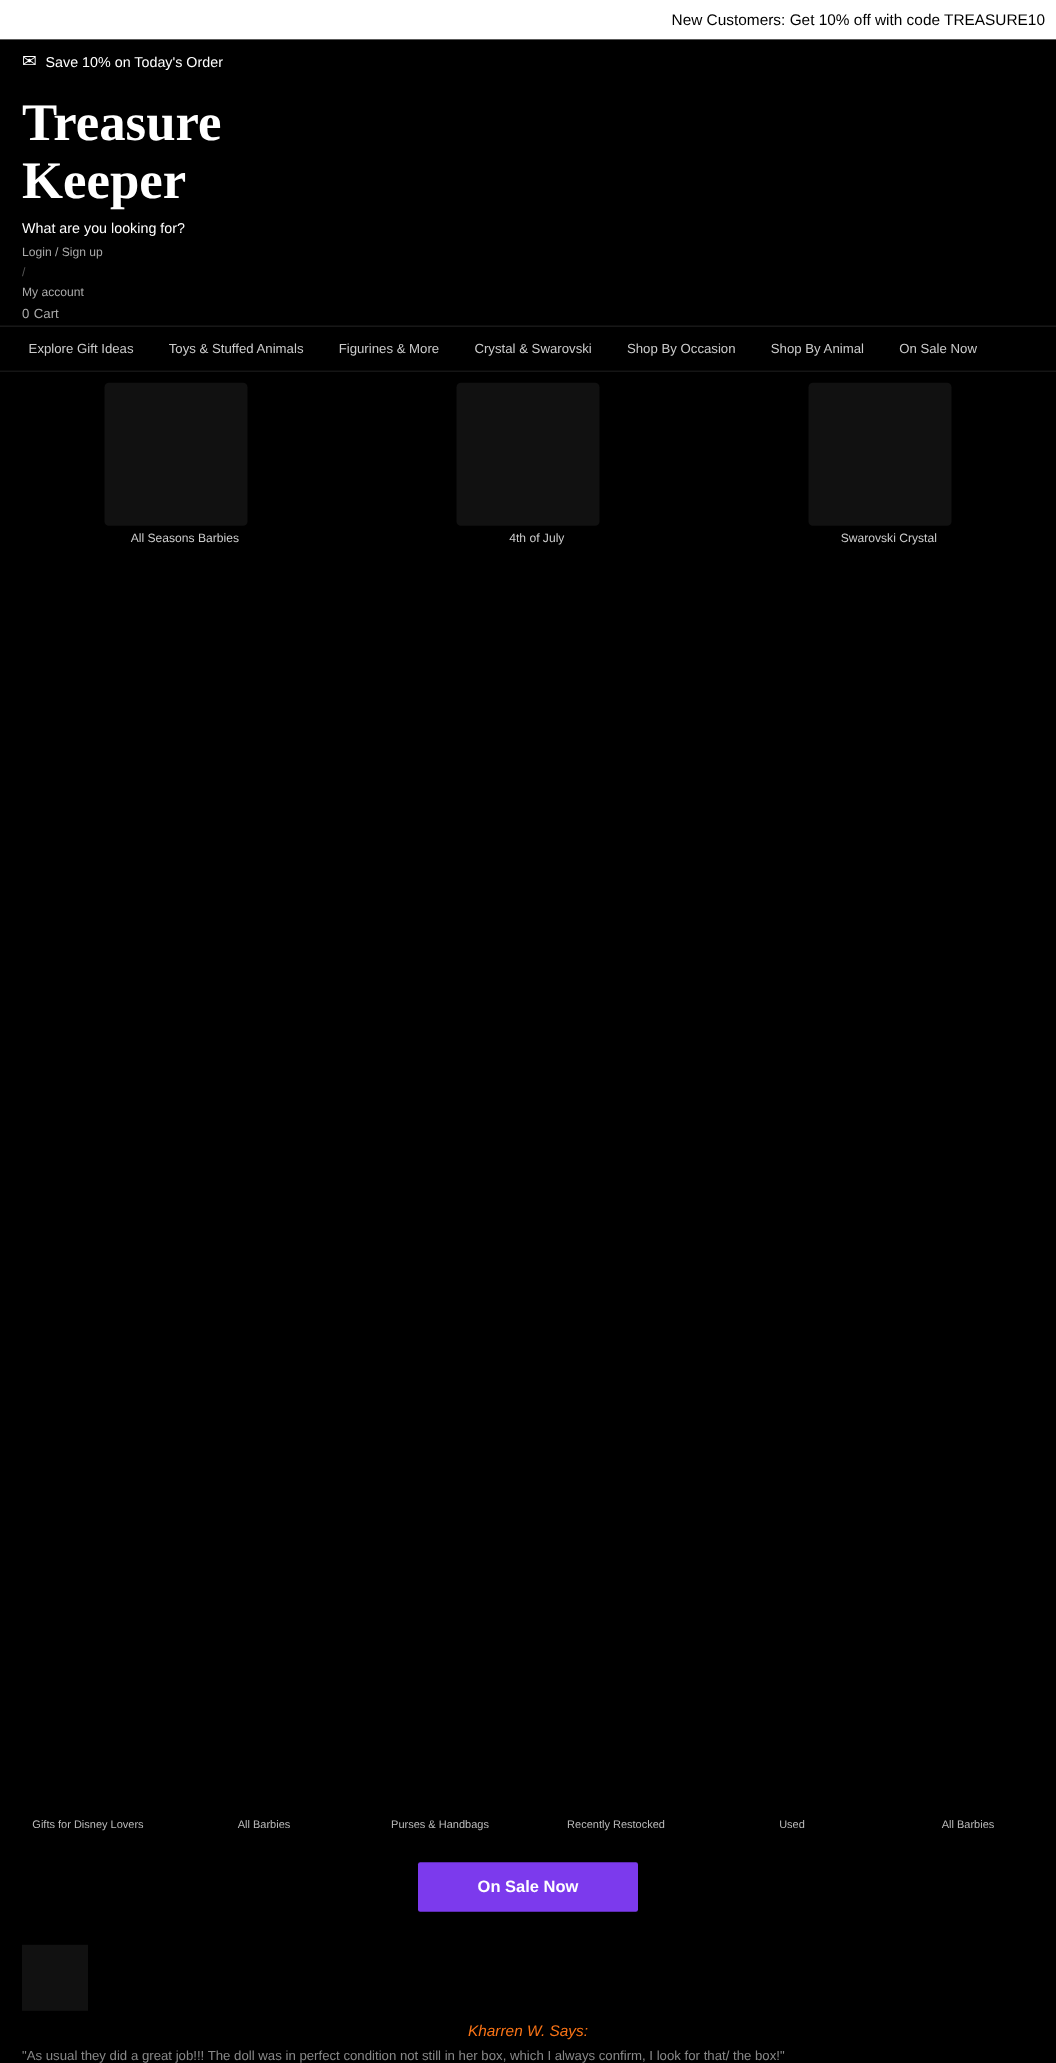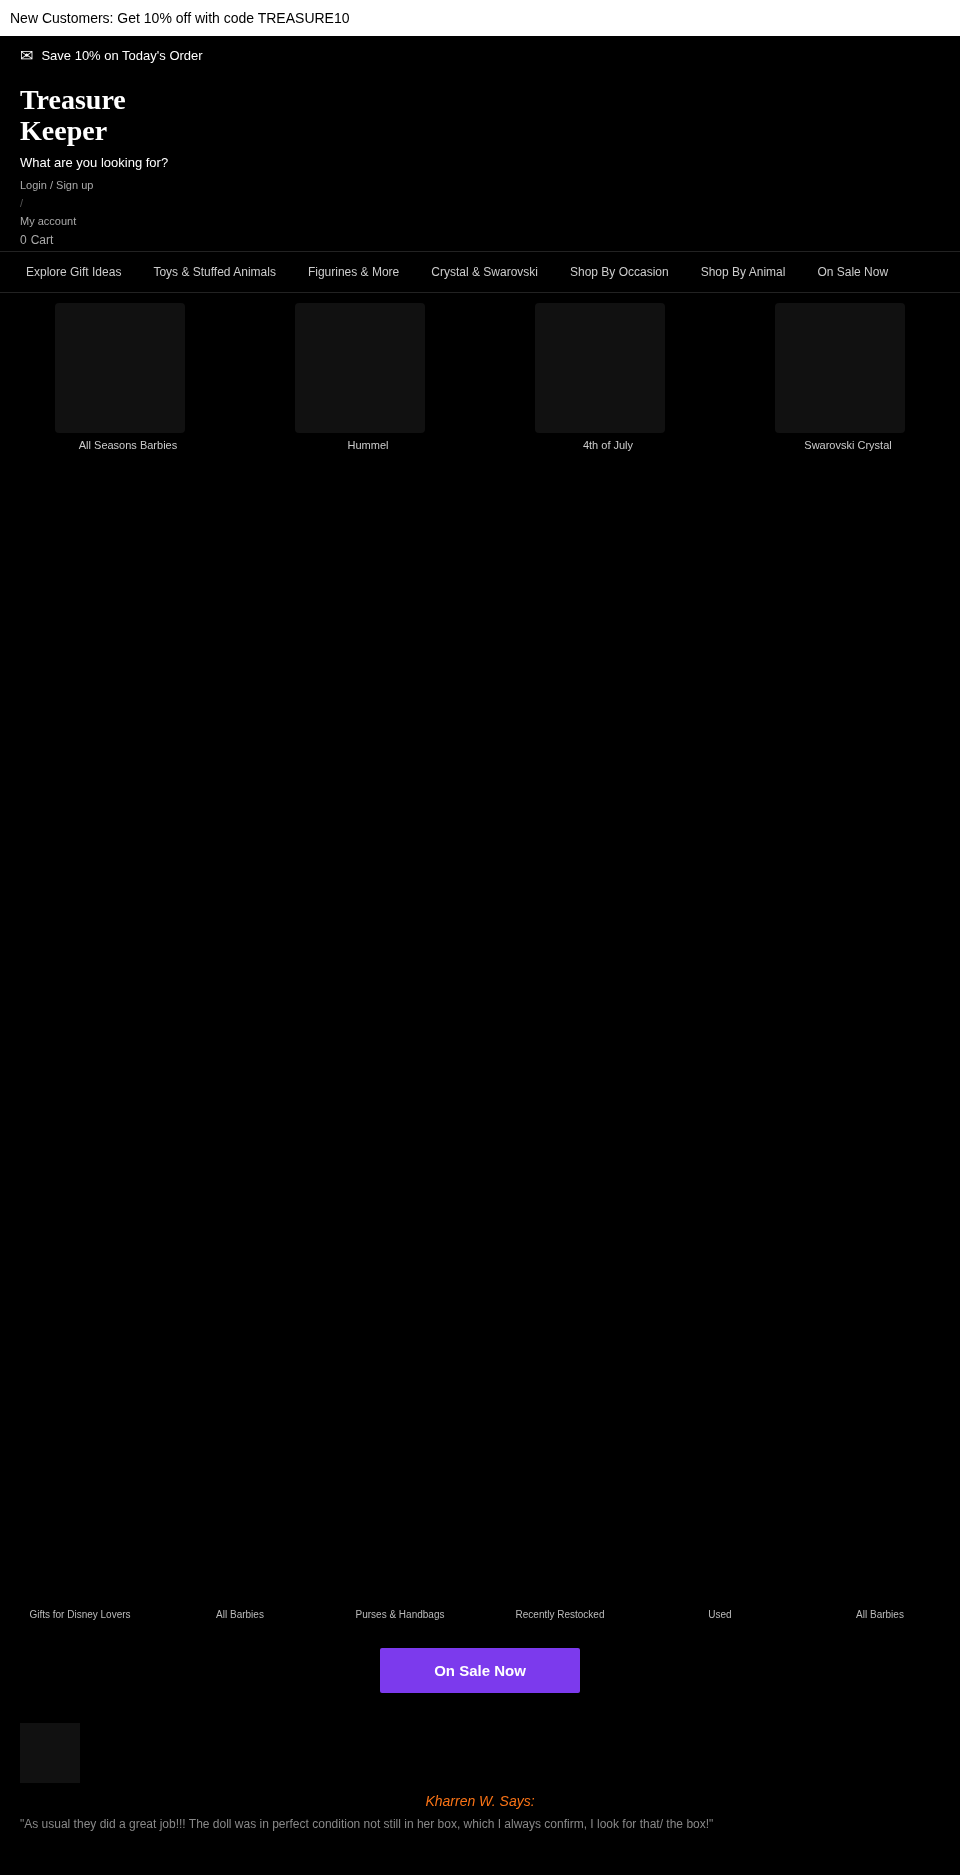--- a/index.html
+++ b/index.html
@@ -2,21 +2,21 @@
 <html><head>
   <meta charset="utf-8">
   <style>
     * { margin: 0; padding: 0; box-sizing: border-box; }
     body { font-family: Arial, sans-serif; background: #000; color: #fff; width: 960px; }
 
     
     .announcement-bar {
       background: #fff;
       color: #000;
-      text-align: left;
+      text-align: right;
       padding: 10px;
       font-size: 14px;
     }
 
     
     .email-bar {
       background: #000;
       color: #fff;
       padding: 10px 20px;
       font-size: 13px;
@@ -27,21 +27,21 @@
     .email-bar .envelope-icon {
       font-size: 16px;
     }
 
     
     .brand-header {
       background: #000;
       padding: 10px 20px 5px 20px;
     }
     .brand-title {
-      font-size: 28px;
+      font-size: 48px;
       font-weight: 900;
       line-height: 1.1;
       color: #fff;
       font-family: Georgia, serif;
     }
     .brand-subtitle {
       font-size: 12px;
       color: #ff6b6b;
       font-weight: bold;
       letter-spacing: 1px;
@@ -238,24 +238,20 @@
   <span class="main-nav-item">On Sale Now</span>
 </nav>
 
 <div class="category-grid">
   <div class="category-item">
     <div class="category-img-placeholder"></div>
     <span class="category-label">All Seasons Barbies</span>
   </div>
   <div class="category-item">
     <div class="category-img-placeholder"></div>
-    <span class="category-label">Hummel</span>
-  </div>
-  <div class="category-item">
-    <div class="category-img-placeholder"></div>
     <span class="category-label">4th of July</span>
   </div>
   <div class="category-item">
     <div class="category-img-placeholder"></div>
     <span class="category-label">Swarovski Crystal</span>
   </div>
 </div>
 
 <div class="large-img-block"></div>
 <div class="large-img-block"></div>

